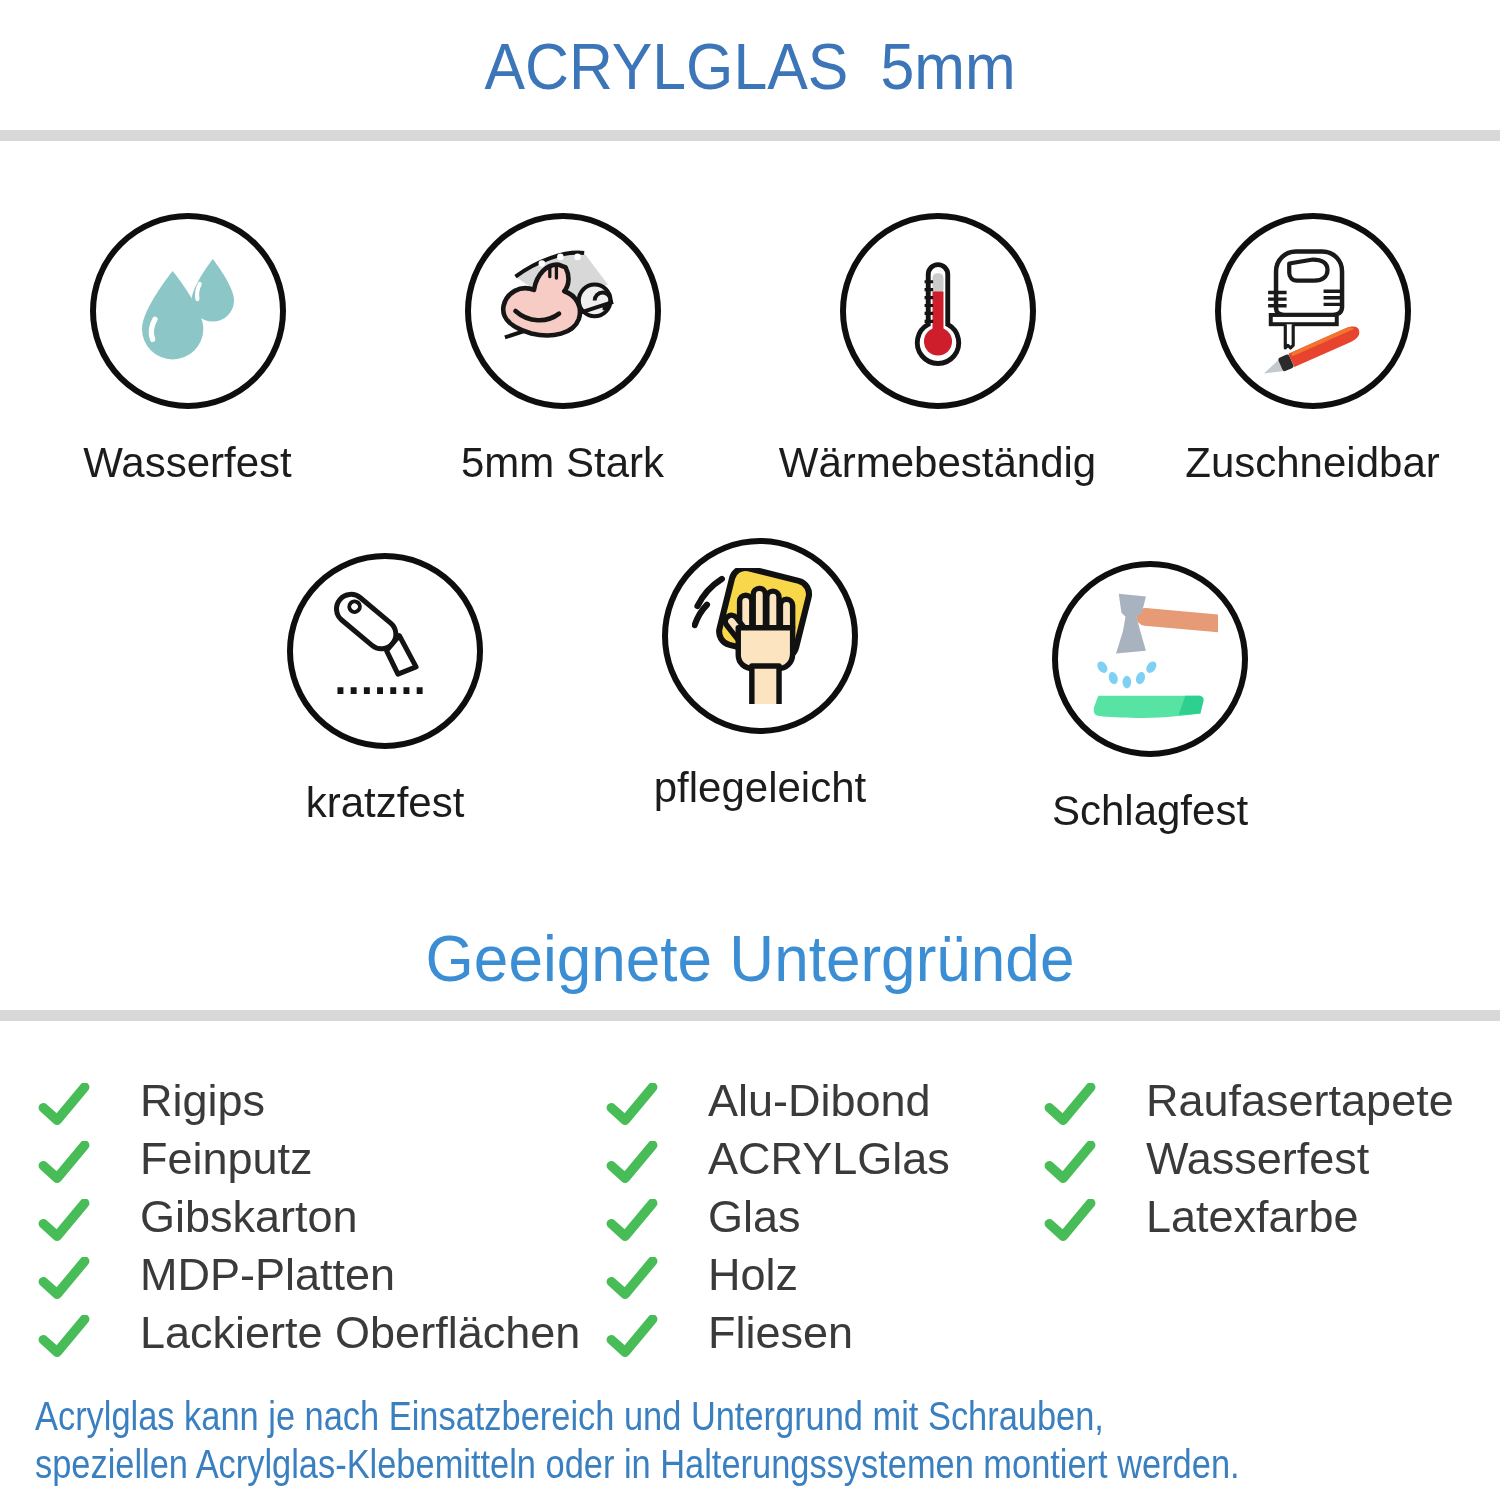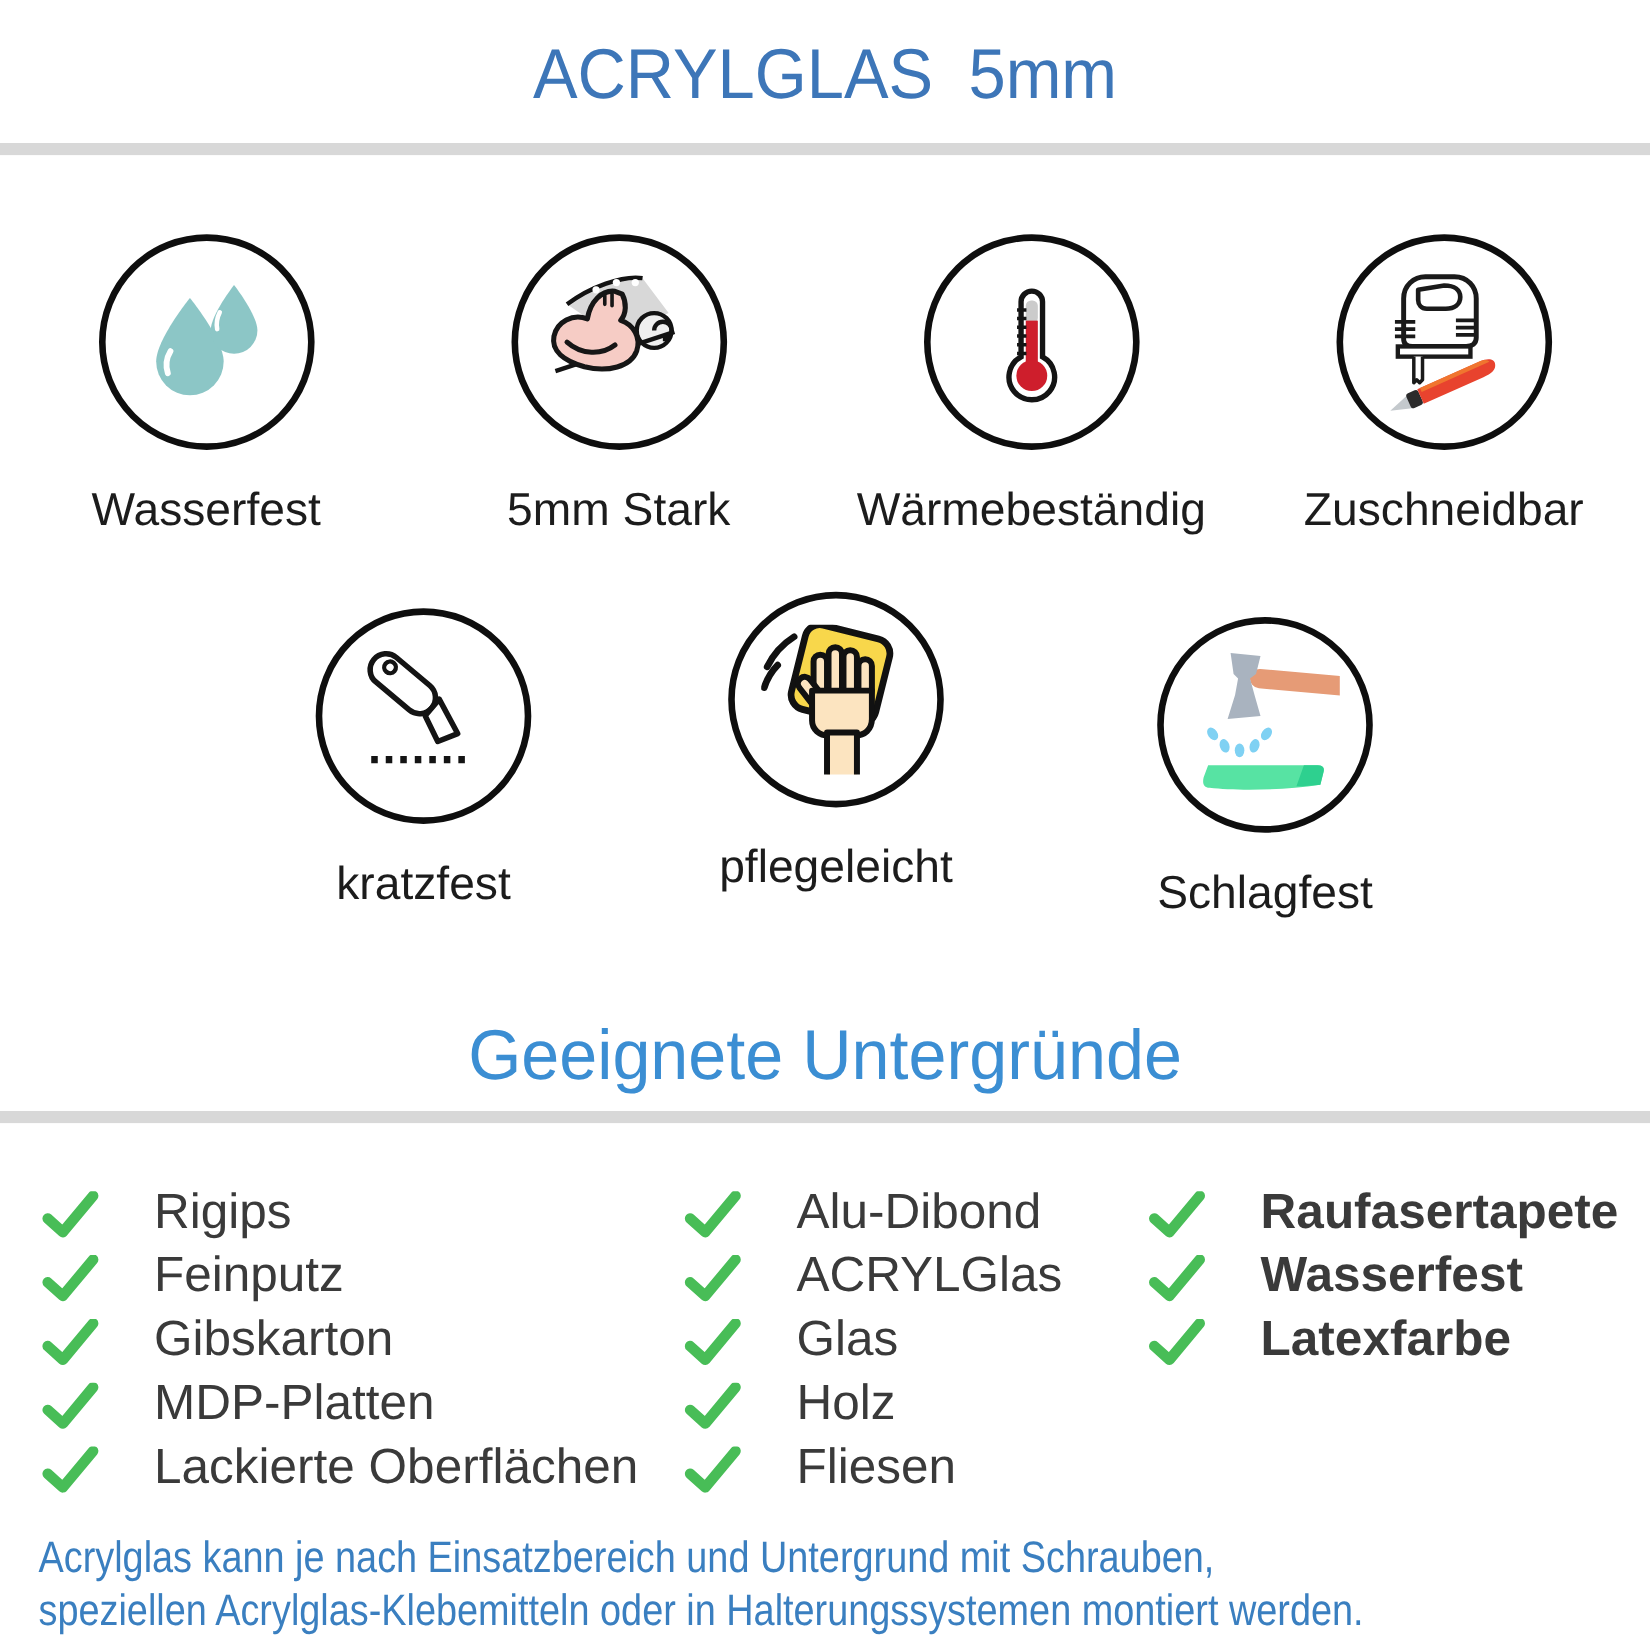--- a/index.html
+++ b/index.html
@@ -27,22 +27,22 @@
   .circle {
     width:184px; height:184px; border:6px solid #0e0e0e; border-radius:50%;
     background:#fff; display:flex; align-items:center; justify-content:center;
     overflow:hidden;
   }
   .circle svg { display:block; }
   .flabel { margin-top:30px; font-size:42px; color:#1c1c1c; font-weight:500; white-space:nowrap; }
   
   .checklist-col { position:absolute; top:1072px; }
   .col-1 { left:38px; }
-  .col-2 { left:622px; }
-  .col-3 { left:1044px;font-weight:bold; }
+  .col-2 { left:606px; }
+  .col-3 { left:1044px; }
   .check-item { display:flex; align-items:center; height:58px;gap:26px; }
   .check-item .chk { width:52px; height:44px; margin-right:24px; transform:translateY(4px); flex:0 0 auto; }
   .check-item .txt { font-size:45px; color:#3a3a3a; white-space:nowrap; }
   
   .footer {
     position:absolute; top:1392px; left:35px; width:1700px;
     font-size:40px; line-height:48px; color:#3a7fc0;
     transform:scaleX(0.86); transform-origin:left top;
   }
 </style>

